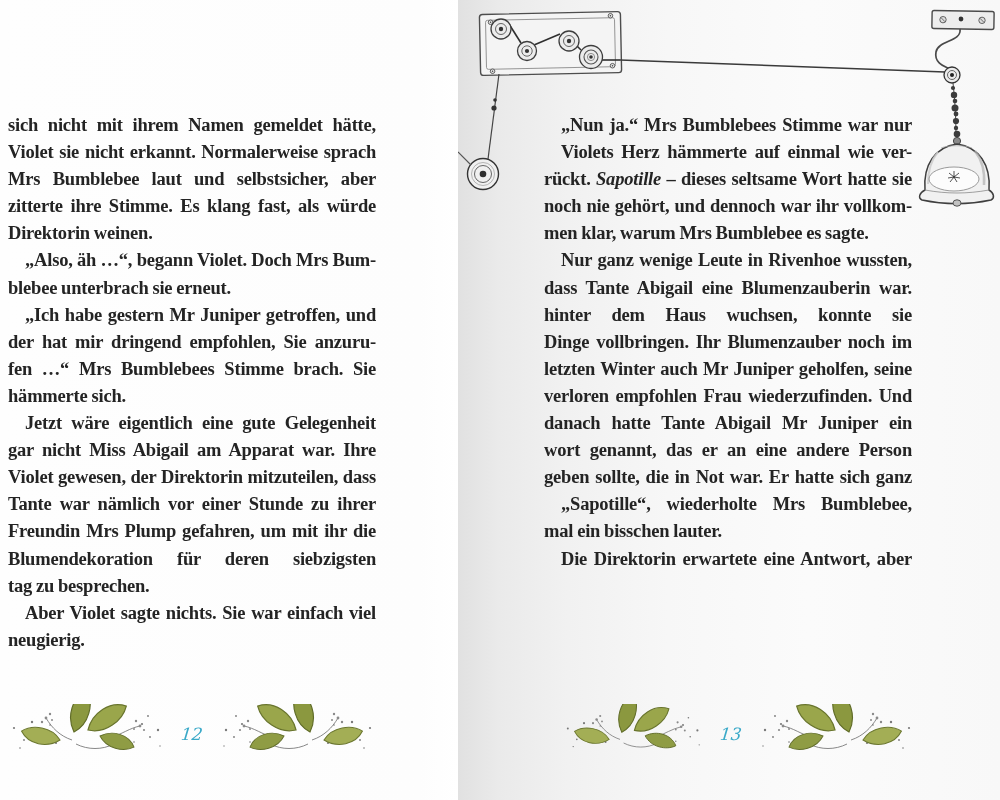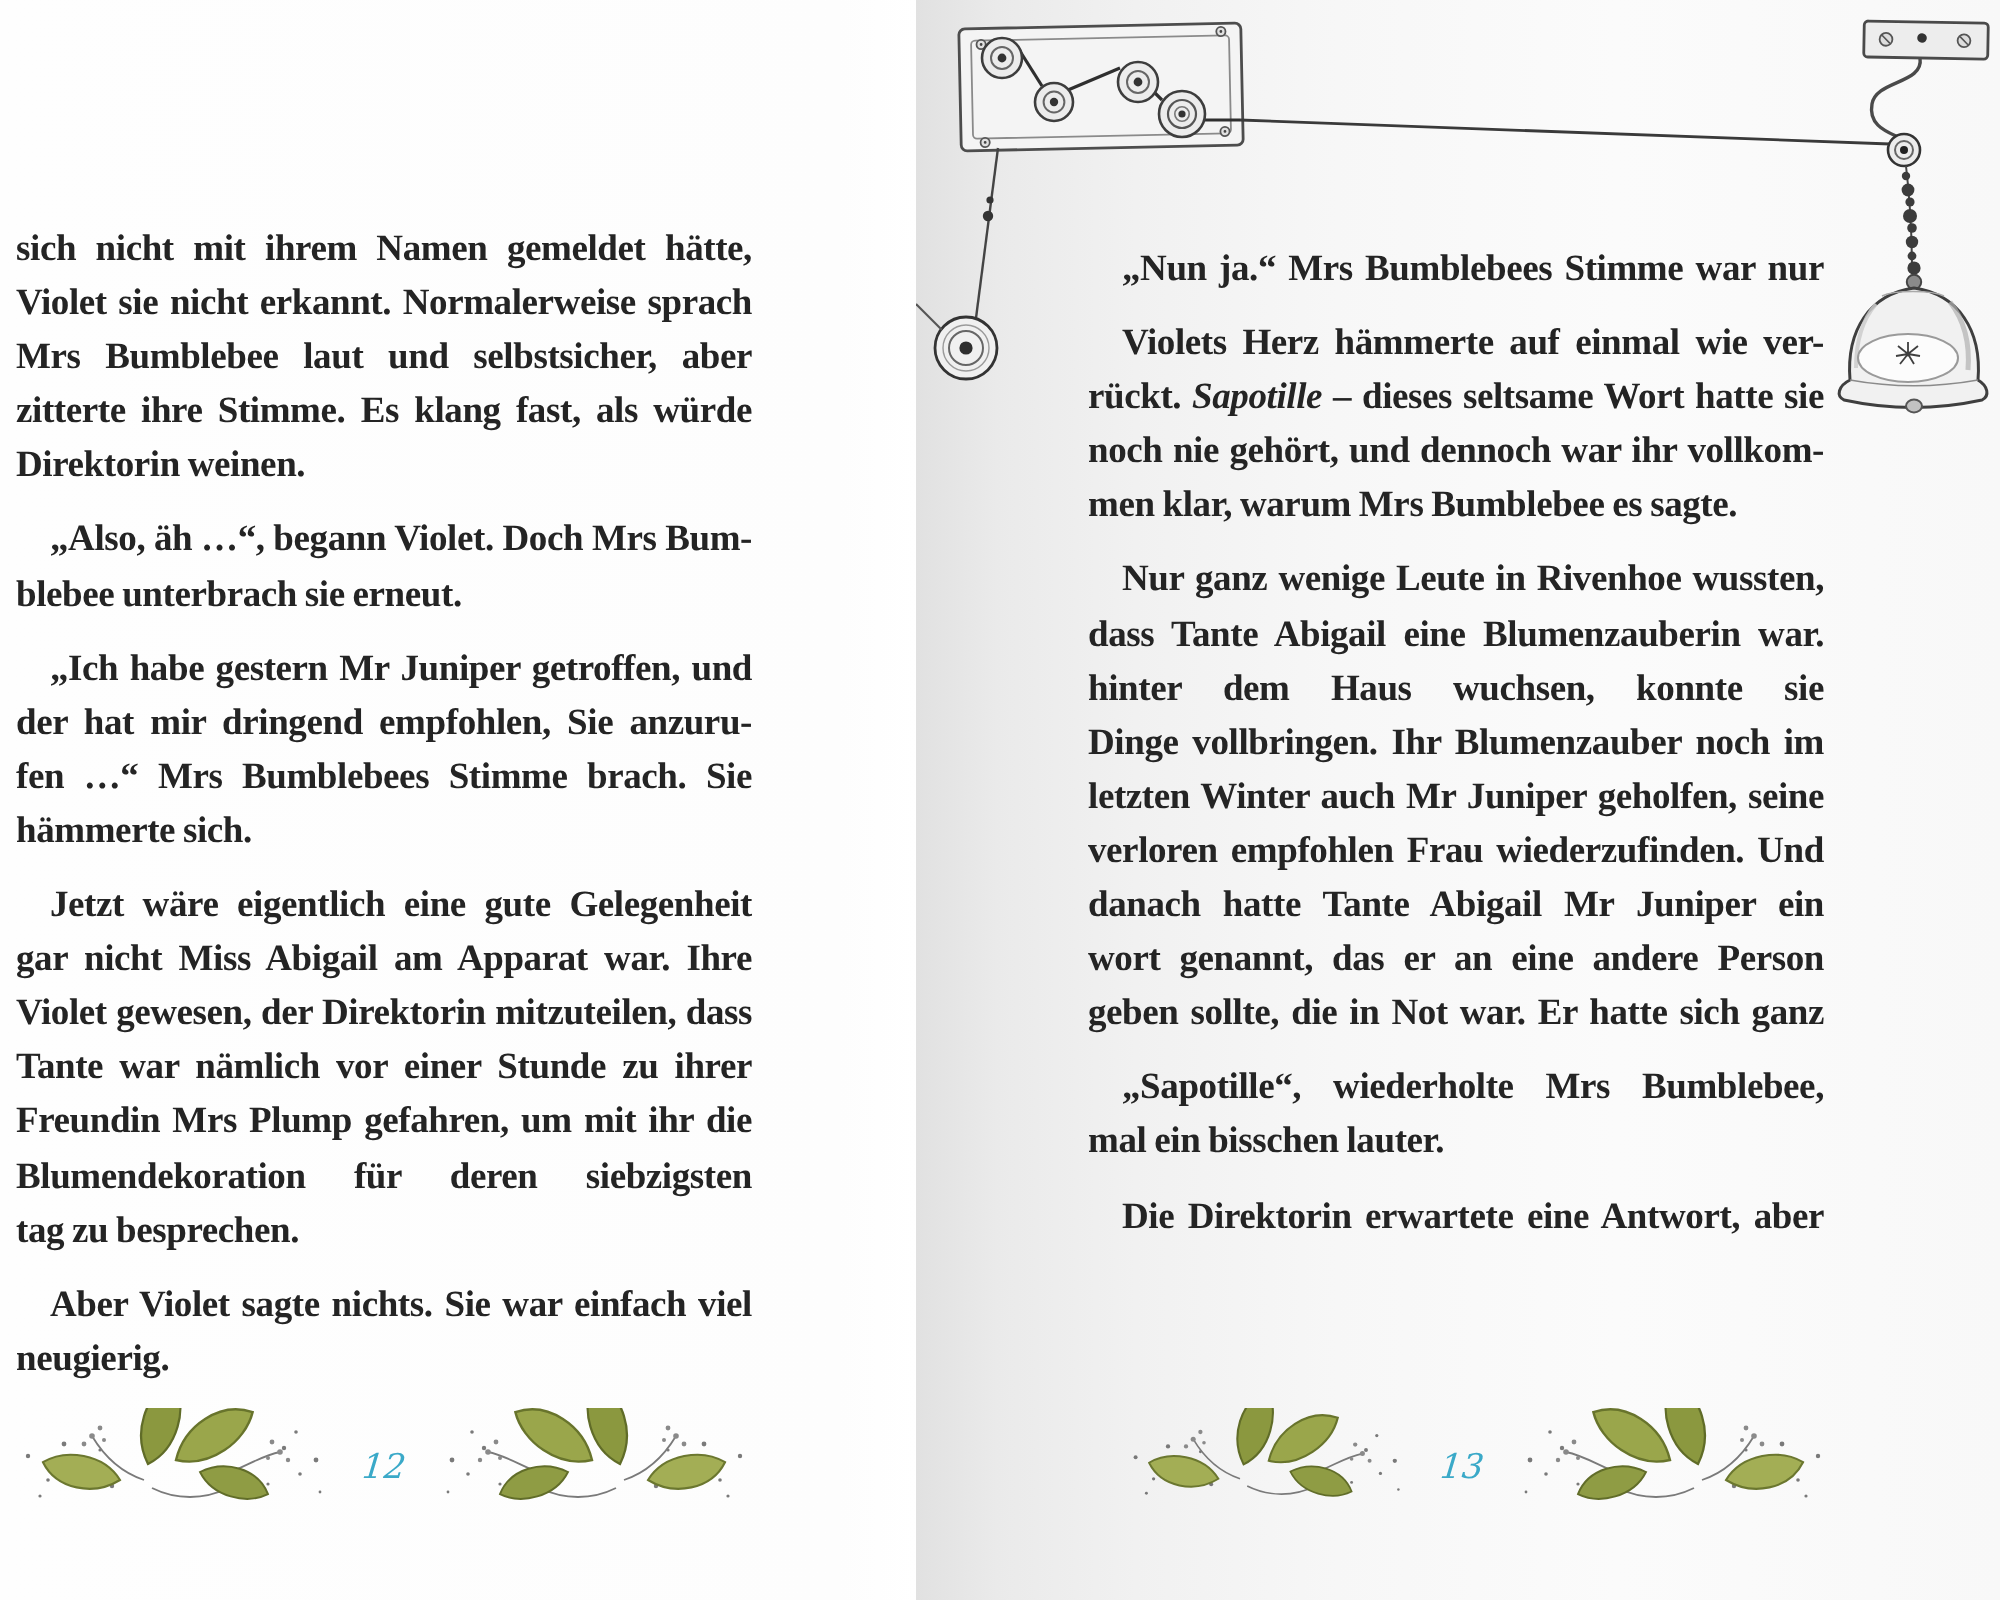--- a/index.html
+++ b/index.html
@@ -13,21 +13,21 @@
     background: linear-gradient(to right, #e1e1e1 0, #eaeaea 40px, #f1f1f1 110px, #f7f7f7 210px, #fbfbfb 350px, #f8f8f8 542px);
   }
 
   .text-block { position: absolute; top: 112px; width: 368px; color: #242424;
     font-size: 18.5px; line-height: 27.1px; letter-spacing: -0.2px; word-spacing: -0.5px; }
   .page.left  .text-block { left: 8px; }
   .page.right .text-block { left: 86px; }
 
   .line { text-align: justify; text-align-last: justify; height: 27.1px; overflow: hidden; font-weight: bold; }
   .line.end { text-align-last: left; }
-  .line.ind { text-indent: 17px; margin-top: 10px; }
+  .line.ind { text-indent: 17px; }
   .it { font-style: italic; }
 
   .illustration { position: absolute; left: 0; top: 0; }
 
   .footer { position: absolute; top: 704px; height: 60px; display: flex; align-items: center; gap: 8px; }
   .page.left  .footer { left: 12px; }
   .page.right .footer { left: 108px; }
   .pagenum { width: 44px; text-align: center; color: #3aa9c8;
     font-family: "DejaVu Serif", serif; font-style: italic; font-size: 17px;
     transform: skewX(-6deg); }

